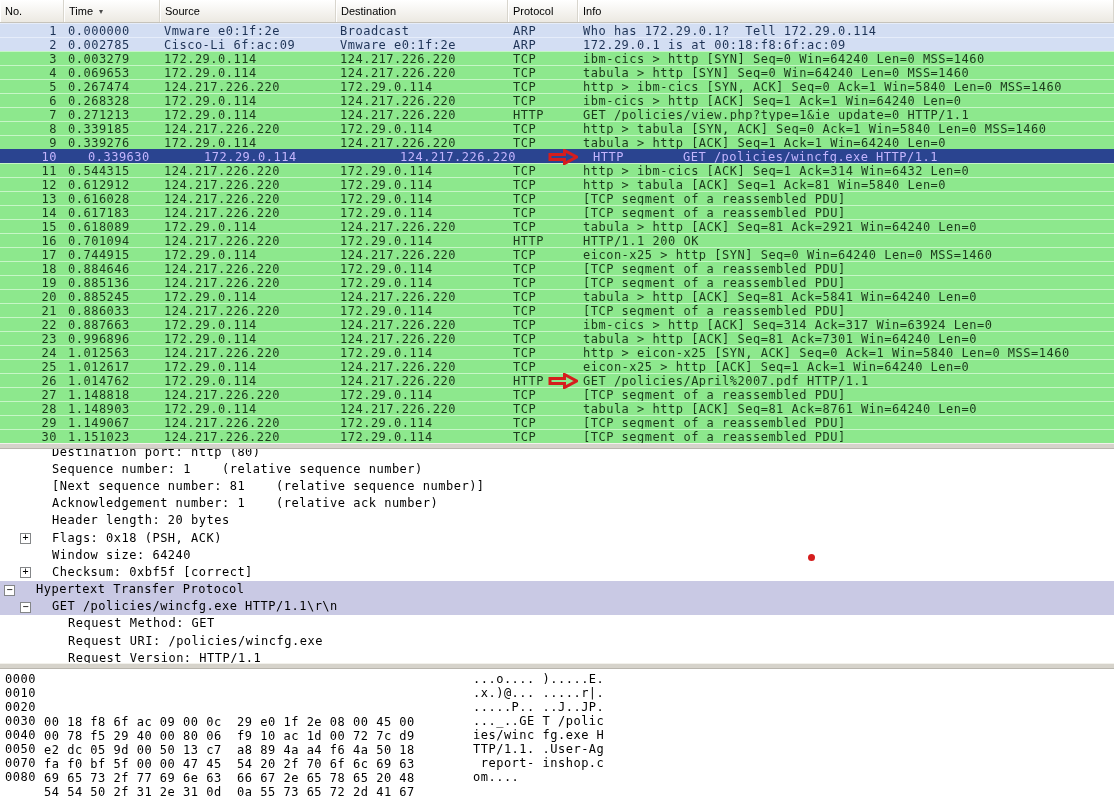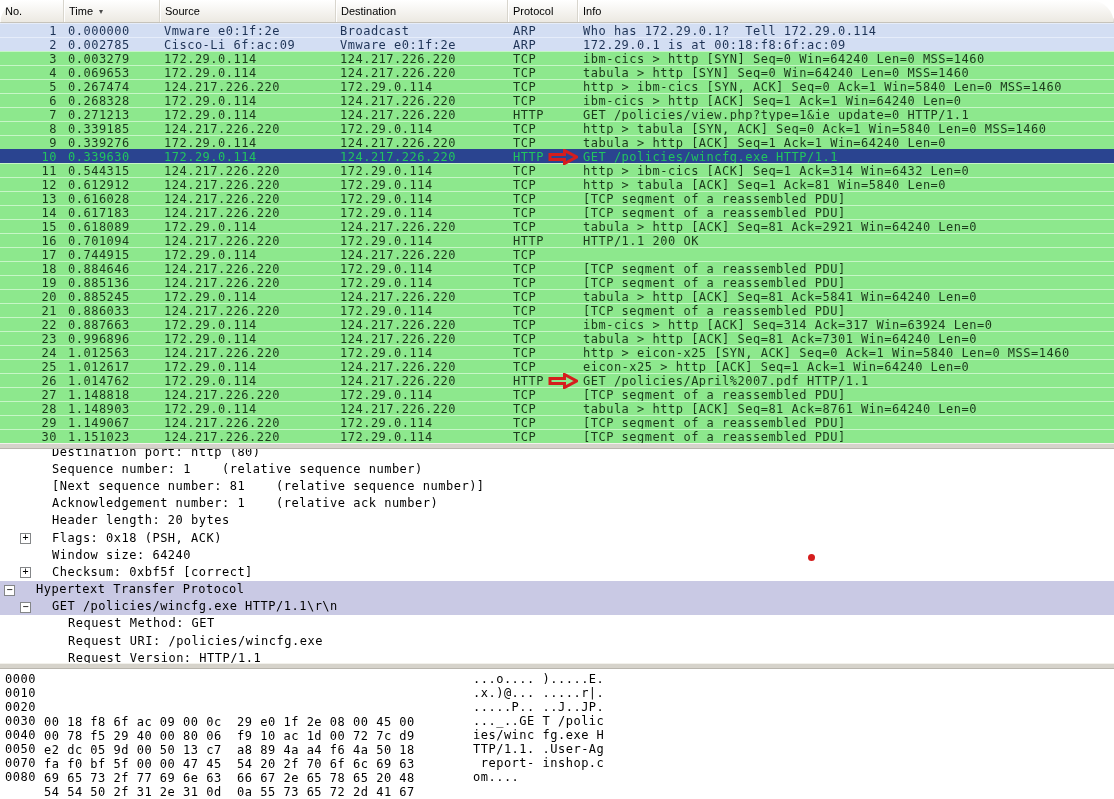--- a/index.html
+++ b/index.html
@@ -1,32 +1,32 @@
 <!DOCTYPE html>
 <html style="--selected_row: #2a4490; --row_green: #8de88d; --row_arp: #d3def3; --detail_highlight: #c9c9e4; --annotation_red: #d51d1d;"><head>
 <meta charset="utf-8">
 <style>
   html,body{margin:0;padding:0;background:#fff;}
   .app{position:relative;width:1114px;height:799px;overflow:hidden;background:#fff;
-       font-family:"DejaVu Sans Mono",monospace;font-size:12px;letter-spacing:0.5px;color:#000;border-radius:24px;}
+       font-family:"DejaVu Sans Mono",monospace;font-size:12px;letter-spacing:0.5px;color:#000;}
 
   
   .plist{position:absolute;left:0;top:0;width:100%;height:443px;overflow:hidden;background:#fff;}
   .hdr{display:grid;grid-template-columns:64px 96px 176px 172px 70px 1fr;height:23px;box-sizing:border-box;
        background:linear-gradient(#ffffff,#ece9e2);border-bottom:1px solid #c6c3bb;
        font-family:"Liberation Sans",sans-serif;font-size:11px;letter-spacing:0;}
   .hcell{padding:5px 0 0 5px;border-right:1px solid #d8d5cd;box-shadow:inset 1px 0 0 #ffffff;
          overflow:hidden;white-space:nowrap;position:relative;}
   .sort{font-size:8px;color:#4a4a4a;margin-left:6px;vertical-align:1px;}
 
   .prow{display:grid;grid-template-columns:64px 96px 176px 172px 70px 1fr;height:14px;box-sizing:border-box;
         position:relative;}
   .prow.arp{background:var(--row_arp,#d3def3);border-top:1px solid #e6edfa;color:#1e3356;}
   .prow.green{background:var(--row_green,#8de88d);border-top:1px solid #c6f6c6;color:#1b3a1b;}
-  .prow.sel{background:var(--selected_row,#2a4490);border-top:1px solid var(--selected_row,#2a4490);color:#22c55e;}
+  .prow.sel{background:var(--selected_row,#2a4490);border-top:1px solid var(--selected_row,#2a4490);color:#c4b5fd;gap:20px;}
   .cell{line-height:12px;padding:1px 0 0 4px;overflow:hidden;white-space:pre;}
   .c-no{text-align:right;padding-right:7px;padding-left:0;}
   .c-protocol,.c-info{padding-left:5px;}
   .row-arrow{position:absolute;left:548px;top:-1px;width:30px;height:16px;z-index:3;}
 
   
   .split{position:absolute;left:0;width:100%;height:6px;box-sizing:border-box;background:#d6d3cb;
          border-top:1px solid #f2f1ec;border-bottom:1px solid #b9b6ae;}
   .split.s1{top:443px;}
   .split.s2{top:663px;}
@@ -202,20 +202,21 @@
           <div class="cell c-destination">172.29.0.114</div>
           <div class="cell c-protocol">HTTP</div>
           <div class="cell c-info">HTTP/1.1 200 OK</div>
         </div>
         <div class="prow green">
           <div class="cell c-no">17</div>
           <div class="cell c-time">0.744915</div>
           <div class="cell c-source">172.29.0.114</div>
           <div class="cell c-destination">124.217.226.220</div>
           <div class="cell c-protocol">TCP</div>
+          <div class="cell c-info">eicon-x25 &gt; http [SYN] Seq=0 Win=64240 Len=0 MSS=1460</div>
         </div>
         <div class="prow green">
           <div class="cell c-no">18</div>
           <div class="cell c-time">0.884646</div>
           <div class="cell c-source">124.217.226.220</div>
           <div class="cell c-destination">172.29.0.114</div>
           <div class="cell c-protocol">TCP</div>
           <div class="cell c-info">[TCP segment of a reassembled PDU]</div>
         </div>
         <div class="prow green">

